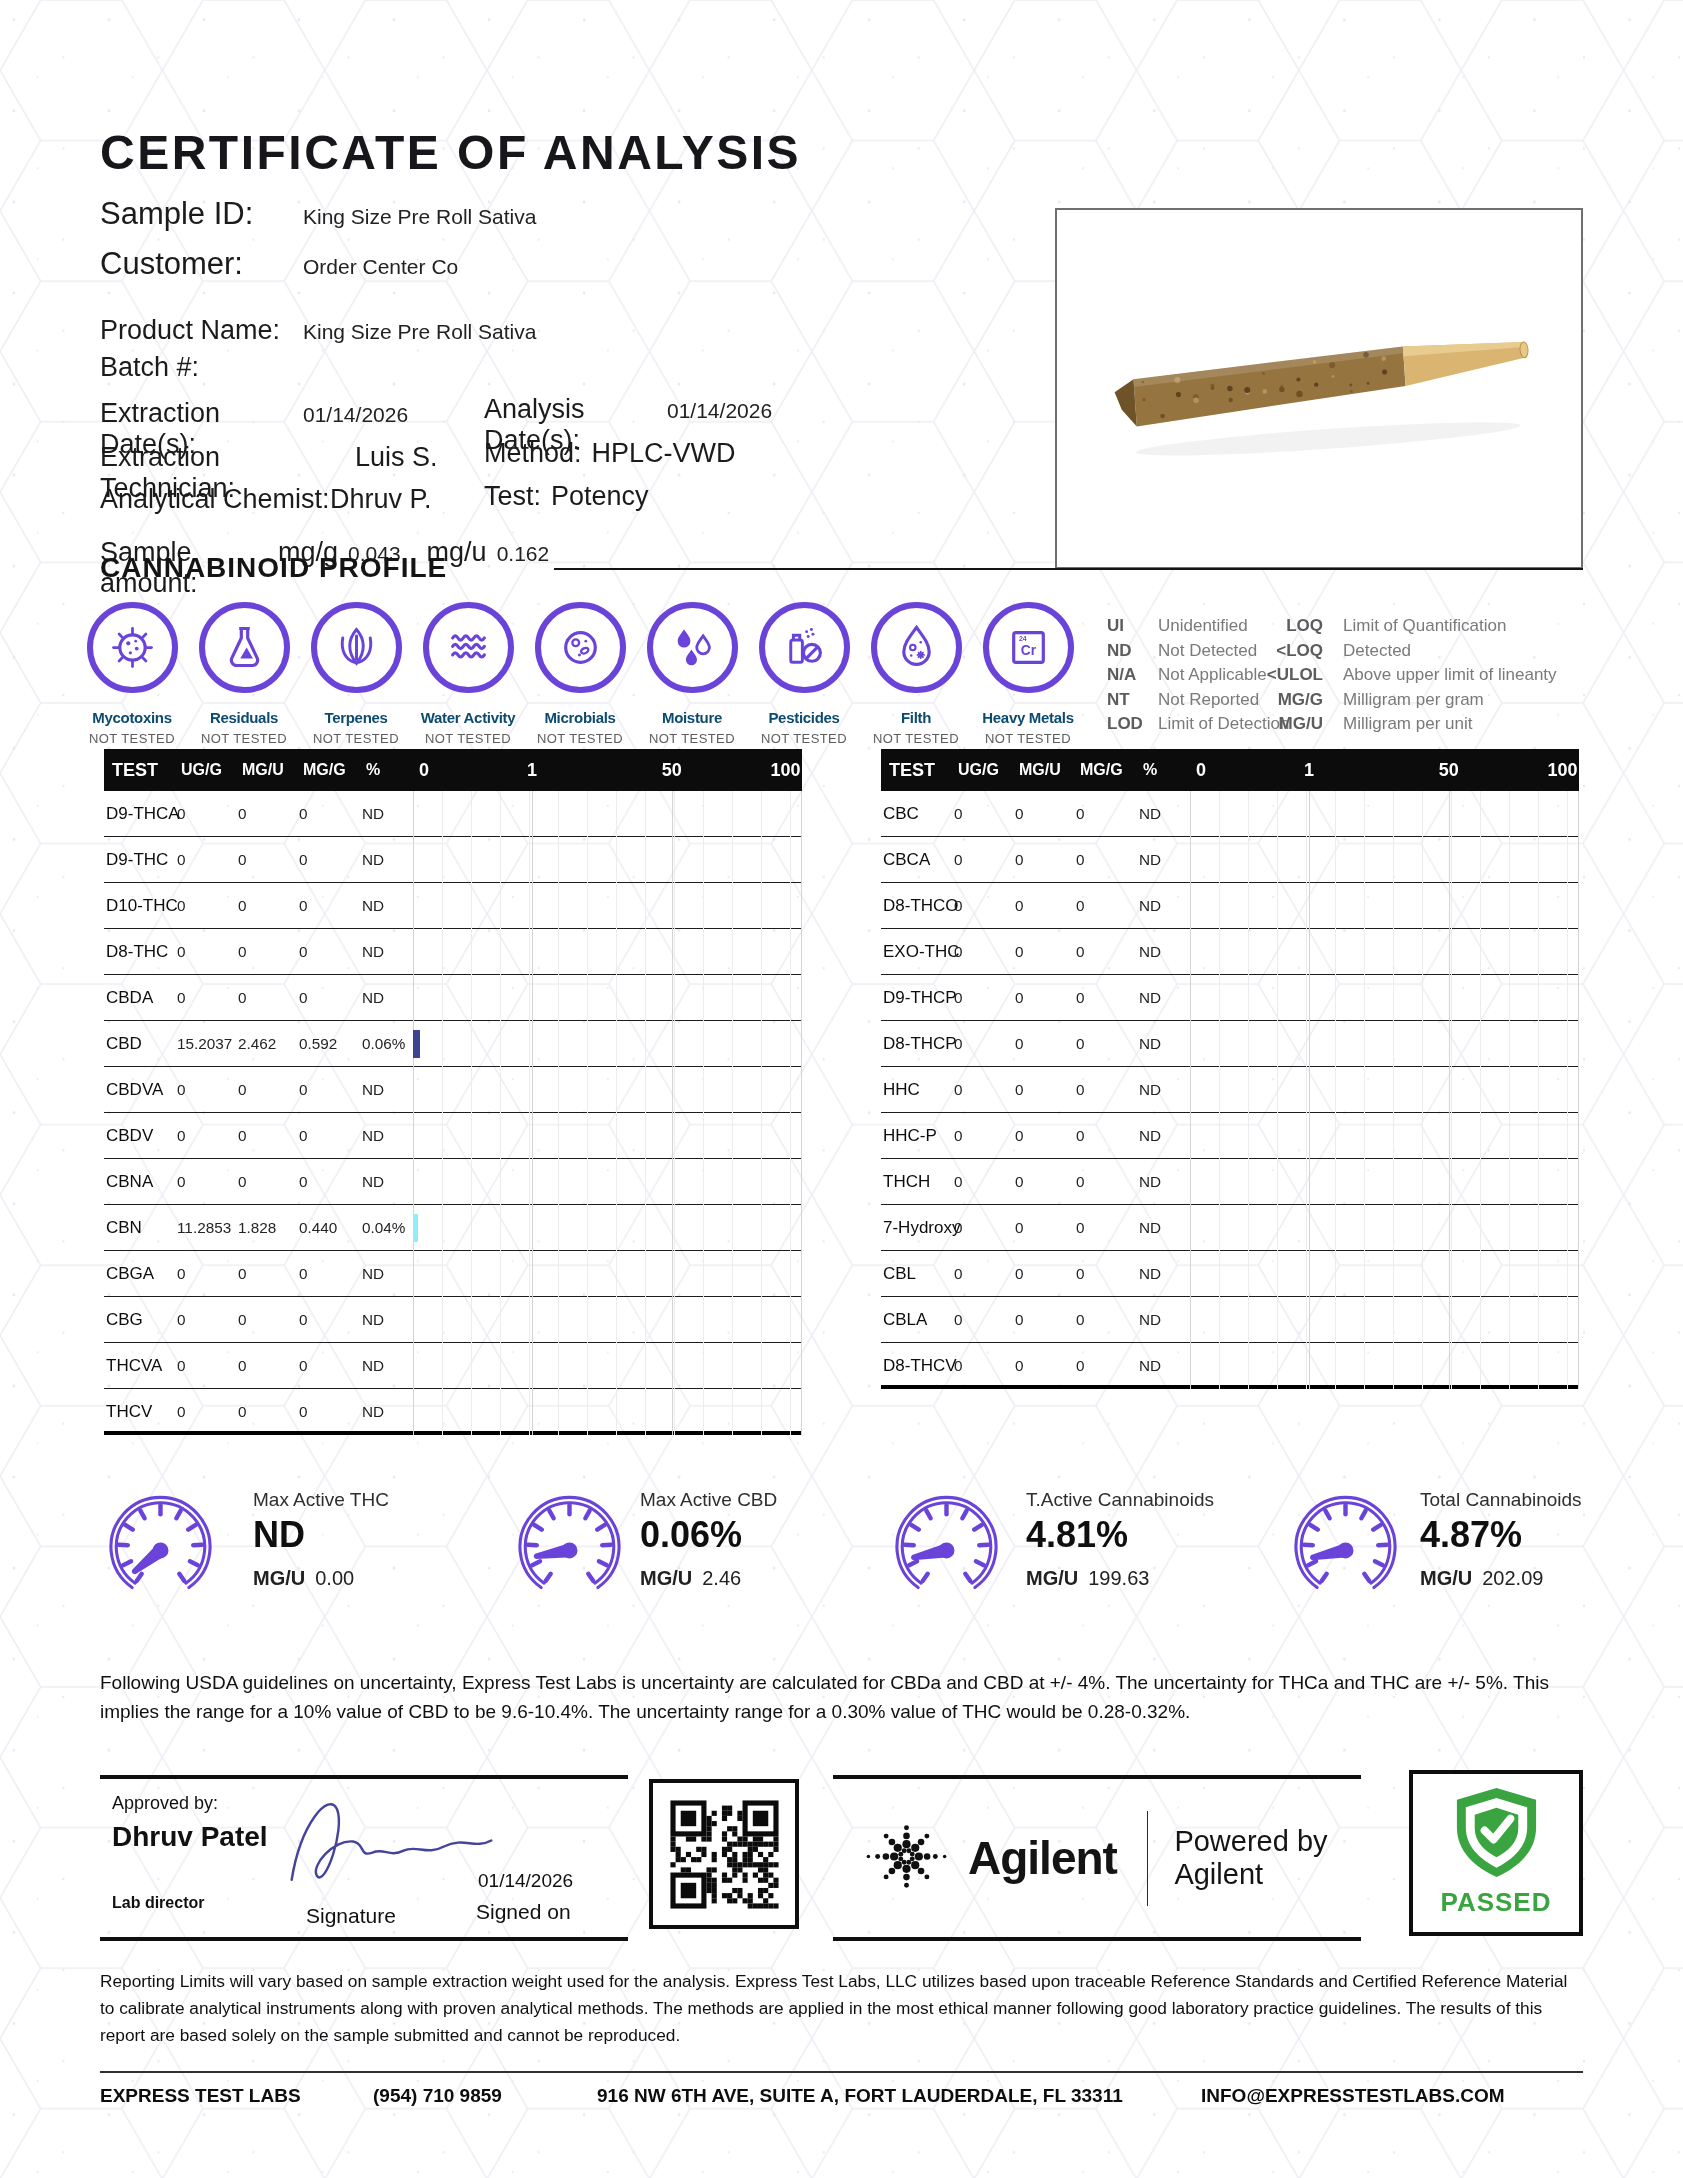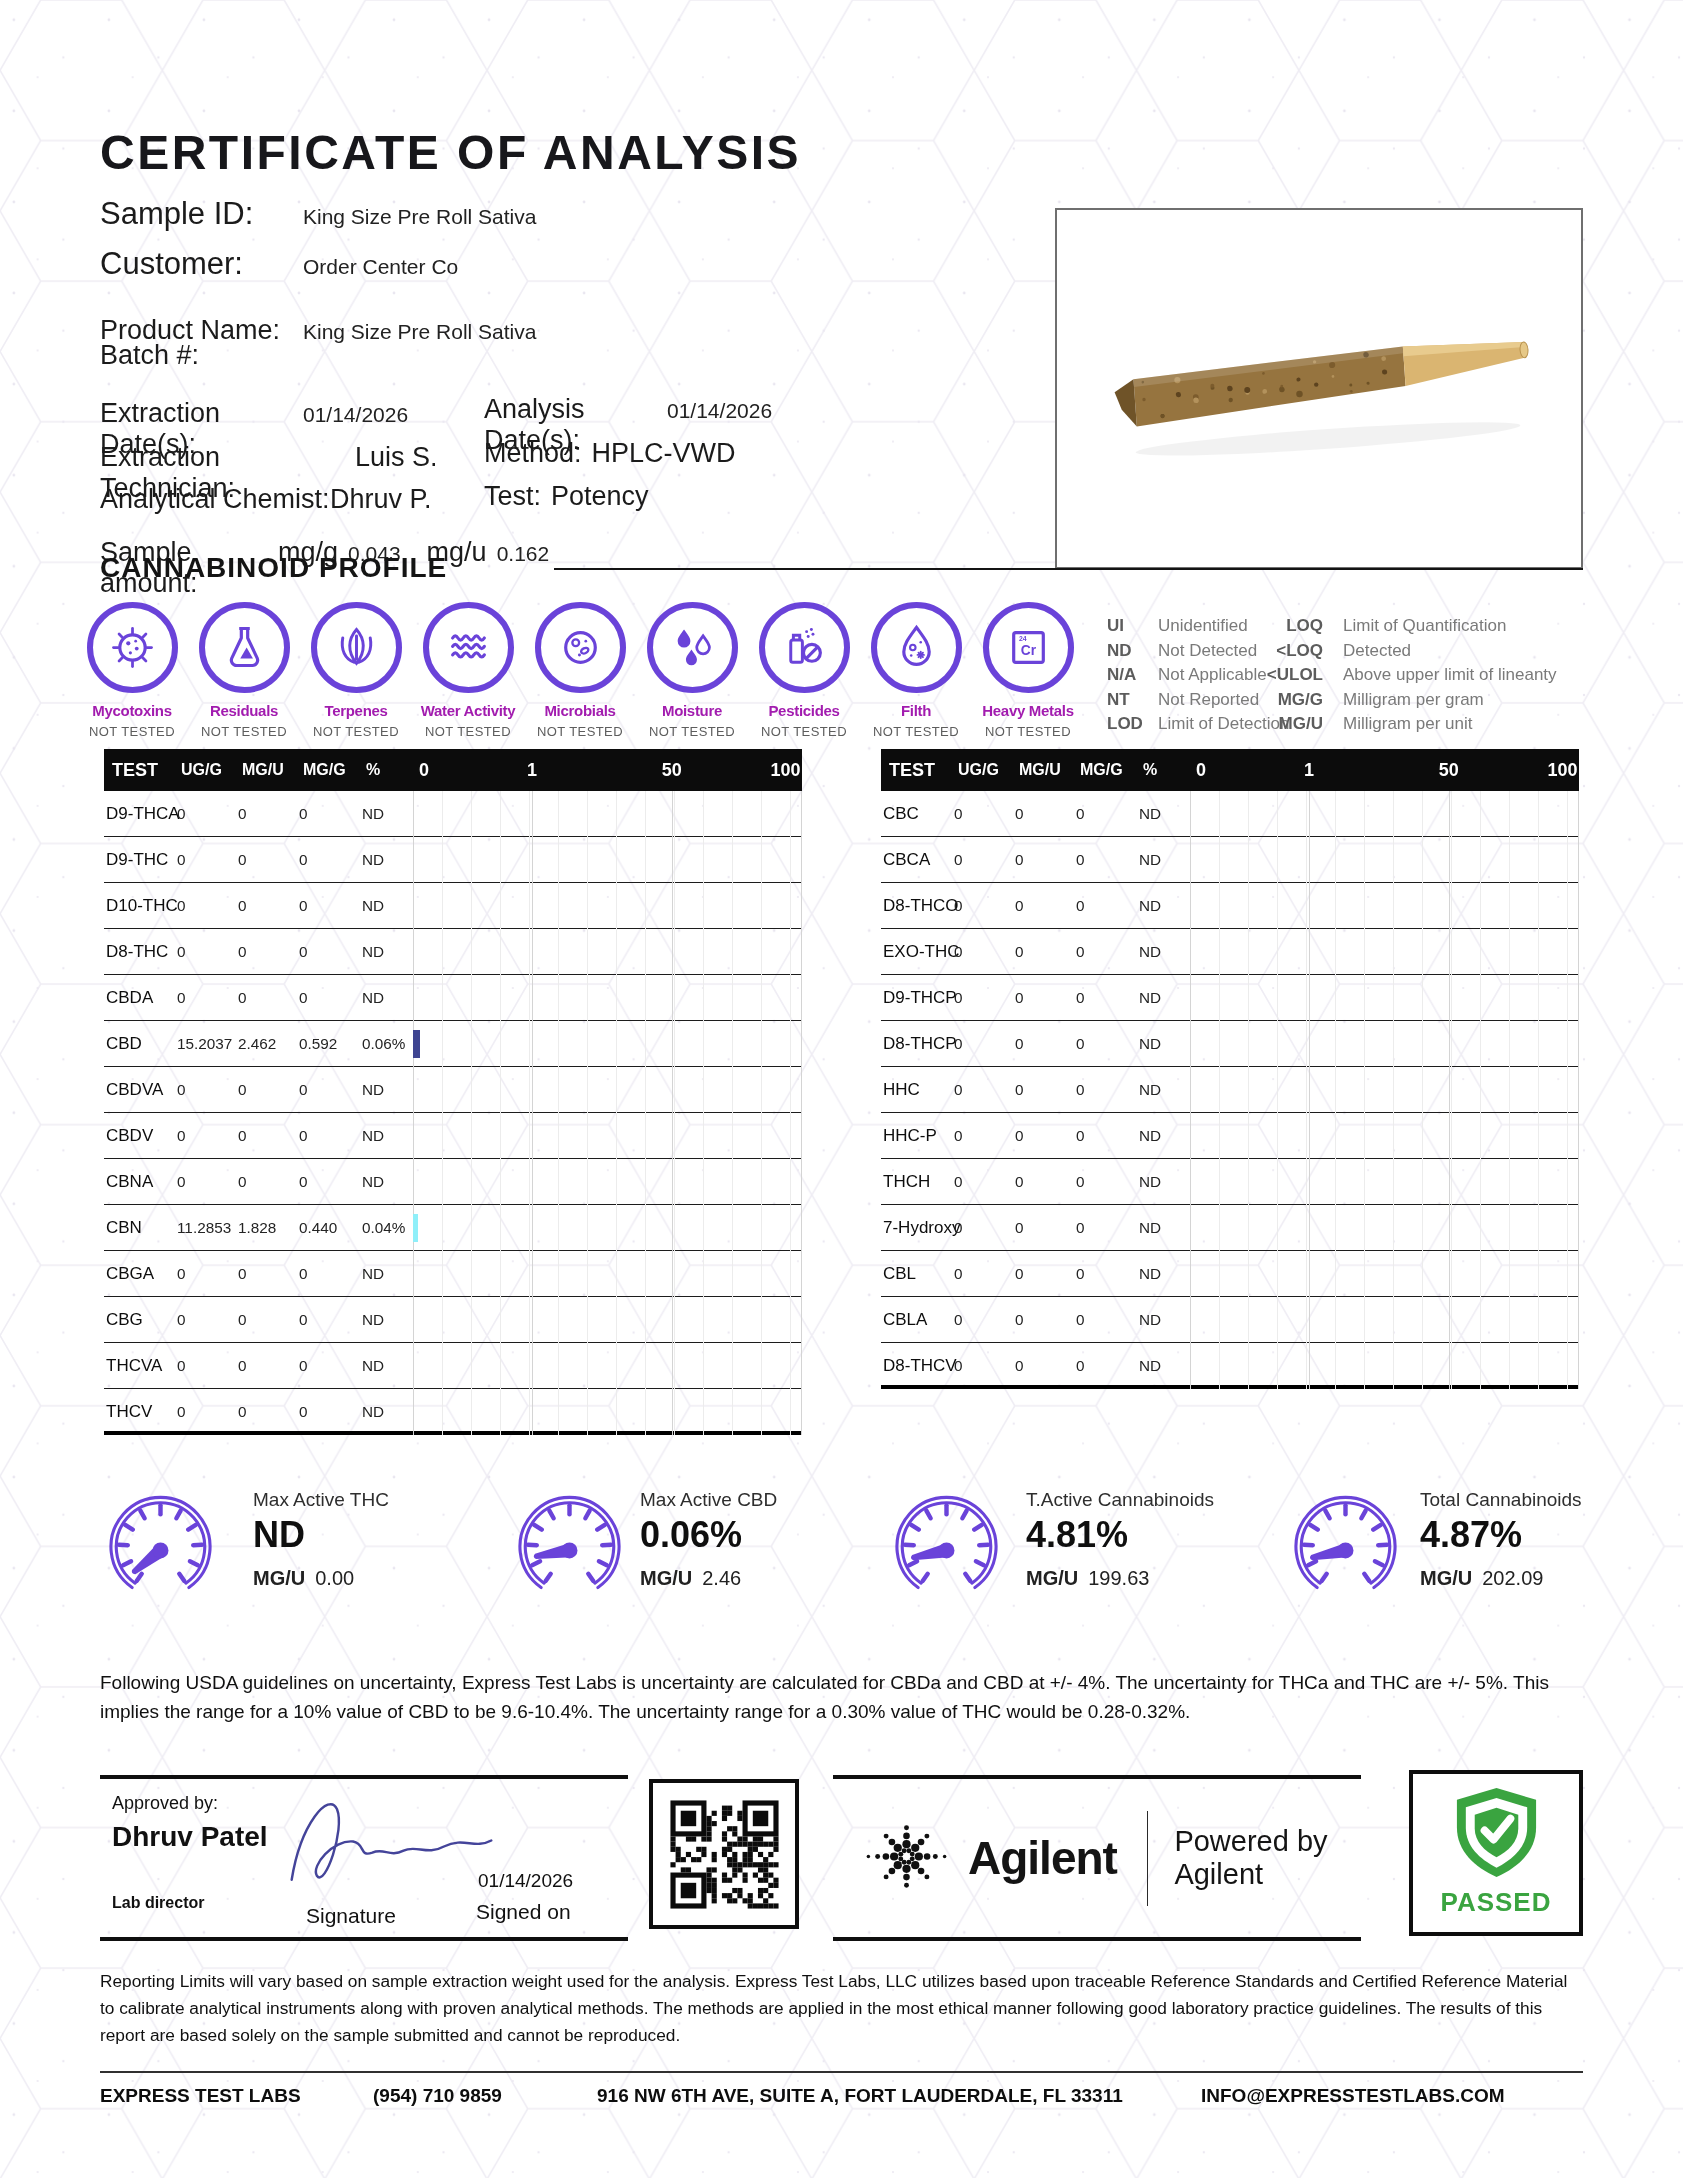--- a/index.html
+++ b/index.html
@@ -19,41 +19,41 @@
   
   .meta-row{display:flex;align-items:baseline}
   .meta-label{font-size:27px;color:#1b1b1b;flex:0 0 auto}
   .meta-label-lg{font-size:31px}
   .w205{width:203px}.w258{width:255px}.w232{width:230px}.w185{width:183px}.w180{width:178px}
   .meta-value{font-size:21px;color:#222}
   .meta-value-lg{font-size:27px;color:#1b1b1b}
   #m-sample{left:100px;top:196px}
   #m-customer{left:100px;top:246px}
   #m-product{left:100px;top:315px}
-  #m-batch{left:100px;top:340px}
+  #m-batch{left:100px;top:352px}
   #m-extrdate{left:100px;top:398px}
   #m-analysisdate{left:484px;top:394px}
   #m-extrtech{left:100px;top:442px}
   #m-method{left:484px;top:438px}
   #m-chemist{left:100px;top:484px}
   #m-test{left:484px;top:481px}
   #m-amount{left:100px;top:537px}
   .gap10{margin-left:10px}.gap26{margin-left:26px}
 
   #photo-box{left:1055px;top:208px;width:528px;height:361px;border:2px solid #6f6f6f;background:#fff}
 
   
   #section-head{left:100px;top:552px;font-size:28px;font-weight:800;letter-spacing:1px;color:#141414}
   #section-line{left:554px;top:568px;width:1029px;height:2px;background:#141414}
 
   
   #screens{left:76px;top:602px;display:flex}
   .screen{width:112px;text-align:center}
   .screen-circle{width:91px;height:91px;border:6px solid var(--purple);border-radius:50%;margin:0 auto;display:flex;align-items:center;justify-content:center;background:#fff}
-  .screen-name{margin-top:9px;font-size:15px;font-weight:700;letter-spacing:-0.3px;color:#a21caf;white-space:nowrap}
+  .screen-name{margin-top:16px;font-size:15px;font-weight:700;letter-spacing:-0.3px;color:#0c4a6e;white-space:nowrap}
   .screen-status{margin-top:5px;font-size:13px;color:#5d5d5d;letter-spacing:0.4px;white-space:nowrap}
 
   
   #legend-a{left:1107px;top:616px}
   #legend-b{left:1240px;top:616px}
   .leg-row{display:flex;margin-bottom:5px;font-size:17px;color:#7a7a7a;line-height:1.15}
   .leg-k{font-weight:700;color:#5c5c5c;width:51px;flex:0 0 auto}
   #legend-b .leg-k{width:83px;text-align:right;margin-right:20px}
 
   

